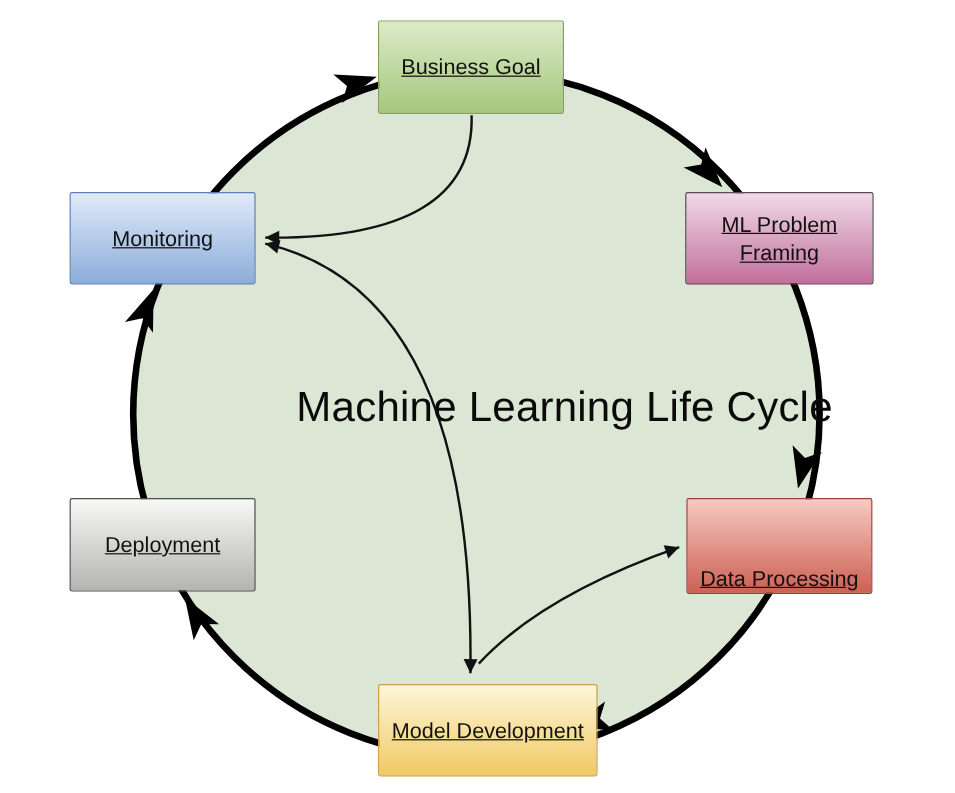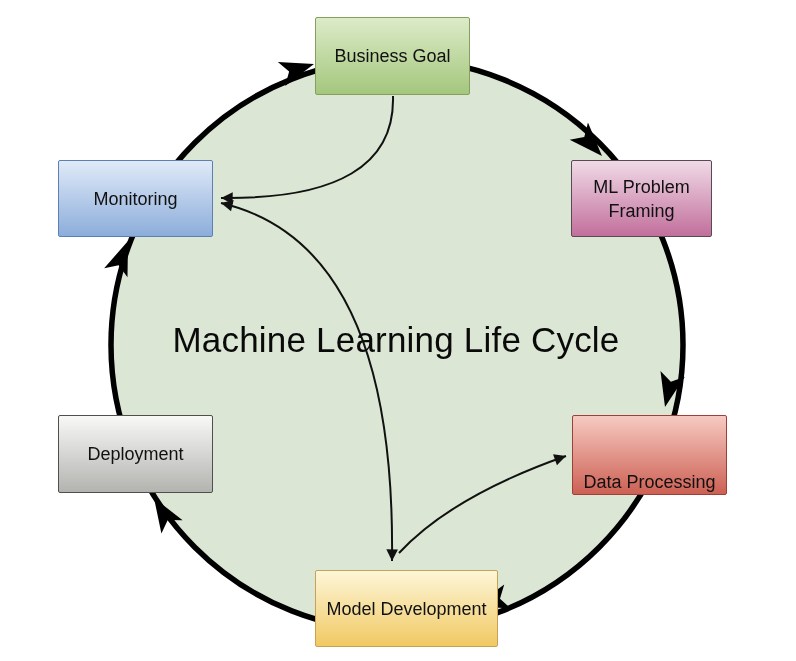--- a/index.html
+++ b/index.html
@@ -1,34 +1,34 @@
 <!DOCTYPE html>
 <html><head>
 <meta charset="utf-8">
 <style>
   html,body{margin:0;padding:0;background:#ffffff;}
   body{font-family:"Liberation Sans", sans-serif;}
   .canvas{position:relative;width:796px;height:661px;background:#ffffff;overflow:hidden;}
   .layer{position:absolute;left:0;top:0;width:796px;height:661px;}
   .node{position:absolute;display:flex;align-items:center;justify-content:center;
         text-align:center;font-size:18px;line-height:24px;color:#111;
-        border:1.6px solid #555;border-radius:2px;box-sizing:border-box;padding:0 8px;}
+        border:1.6px solid #555;border-radius:2px;box-sizing:border-box;padding:0 8px;text-decoration:underline;}
   .node-business-goal   {left:315px;top:17px;width:155px;height:78px;
       background:linear-gradient(#dcebc8,#a4c77d);border-color:#85a05e;}
-  .node-ml-problem-framing{left:571px;top:160px;width:141px;height:77px;
+  .node-ml-problem-framing{left:571px;top:160px;width:157px;height:77px;
       background:linear-gradient(#f0dae7,#c26f9c);border-color:#574a52;}
   .node-data-processing {left:572px;top:415px;width:155px;height:80px;
       background:linear-gradient(#f6cac1,#cd6054);border-color:#9c4038;align-items:flex-end;}
   .node-model-development{left:315px;top:570px;width:183px;height:77px;
       background:linear-gradient(#fdf6d8,#f1c963);border-color:#c8a152;}
   .node-deployment      {left:58px;top:415px;width:155px;height:78px;
       background:linear-gradient(#f8f8f7,#b3b3b0);border-color:#4f4f4f;}
   .node-monitoring      {left:58px;top:160px;width:155px;height:77px;
       background:linear-gradient(#e0eaf8,#8cadda);border-color:#5c80b5;}
-  .title{position:absolute;left:98px;top:316px;width:596px;text-align:center;
+  .title{position:absolute;left:98px;top:316px;width:596px;text-align:right;
          font-size:35px;line-height:48px;color:#0a0a0a;letter-spacing:0.2px;}
 </style>
 </head>
 <body>
 
 <div class="canvas">
 
   <svg class="layer" width="796" height="661" viewBox="0 0 796 661" aria-hidden="true">
     <defs>
       <marker id="mthin" viewBox="0 0 12 12" refX="11" refY="6" markerWidth="7" markerHeight="7" orient="auto-start-reverse">

